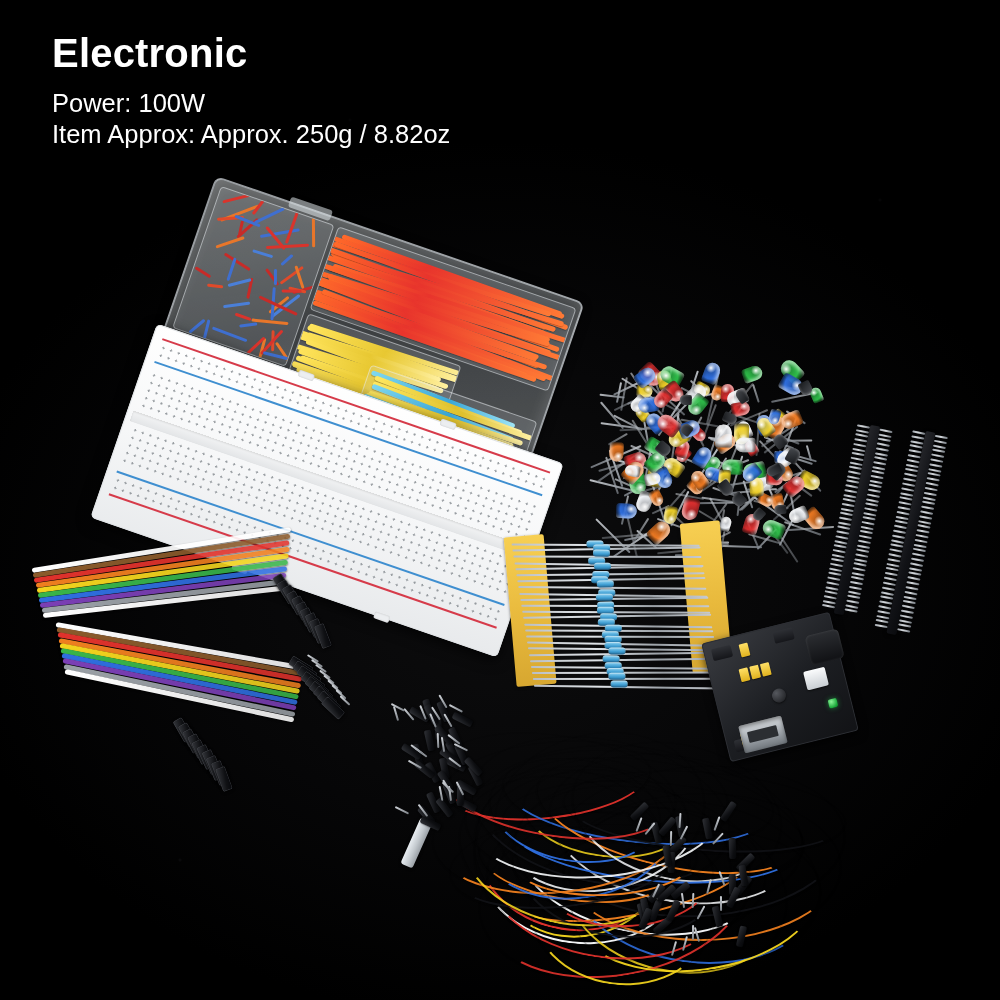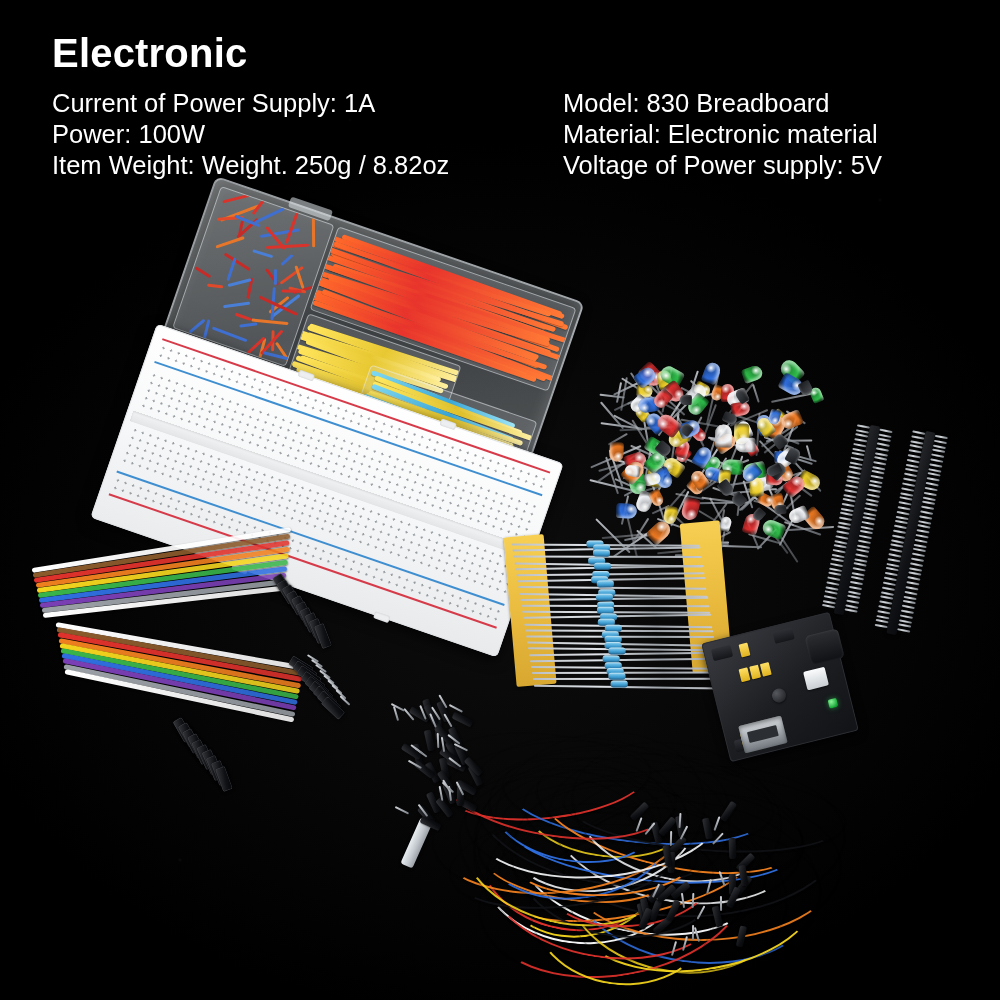--- a/index.html
+++ b/index.html
@@ -305,30 +305,24 @@
 <body>
 
 <div id="stage">
 
   <div class="backdrop"></div>
   <div class="backdrop-noise"></div>
 
   <div class="param-title">Electronic</div>
 
   <div class="spec-col left">
-    <span class="spec-line">Current of Power Supply: 1A</span>
     <span class="spec-line">Power: 100W</span>
-    <span class="spec-line">Item Weight: Weight. 250g / 8.82oz</span>
+    <span class="spec-line">Item Approx: Approx. 250g / 8.82oz</span>
   </div>
 
-  <div class="spec-col right">
-    <span class="spec-line">Model: 830 Breadboard</span>
-    <span class="spec-line">Material: Electronic material</span>
-    <span class="spec-line">Voltage of Power supply: 5V</span>
-  </div>
 
   <div class="wire-box">
     <div class="wb-body"></div>
     <div class="wb-lid-edge"></div>
     <div class="wb-hinge h1"></div>
     <div class="wb-hinge h2"></div>
 
     <div class="wb-cell cell-a" id="cellA">
         <div class="j-short" style="left:99.23939709516215px; top:67.3751736000996px; width:28.647241241600014px;background:#c72b28; transform:rotate(-34.62401387497038deg);"></div>
         <div class="j-short" style="left:80.15789989389381px; top:138.46838957558776px; width:21.903990749225017px;background:#e8762a; transform:rotate(85.88982590282794deg);"></div>

